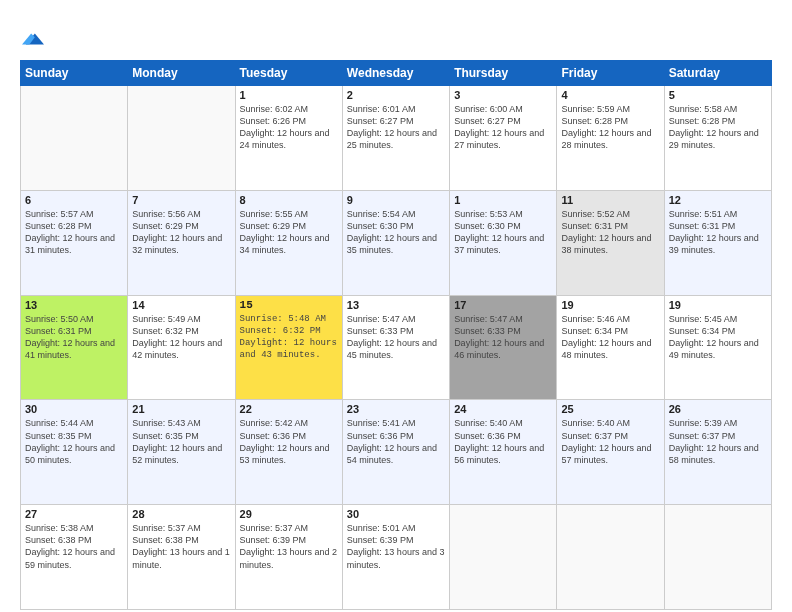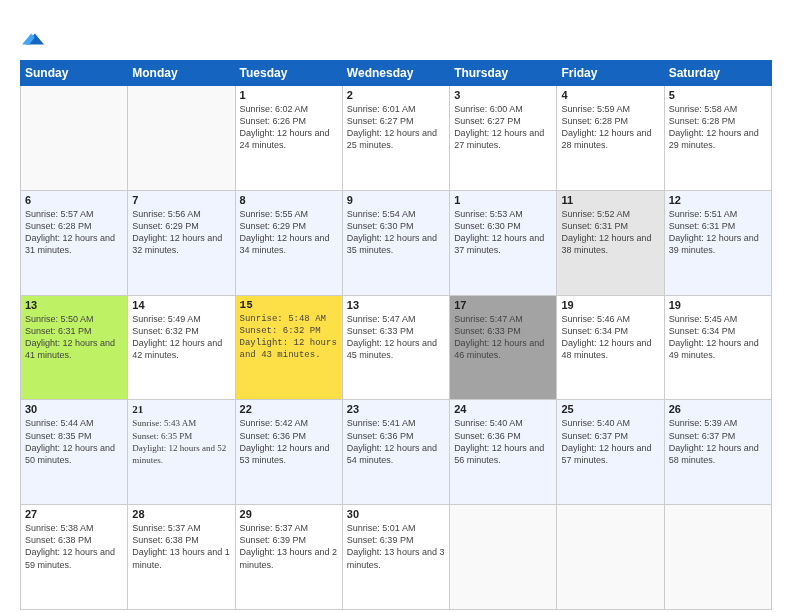--- a/index.html
+++ b/index.html
@@ -254,21 +254,21 @@
 Daylight: 12 hours and 49 minutes.</div>
           </td>
         </tr>
         <tr>
           <td style="background: rgb(240, 244, 255);">
             <span class="day-num">30</span>
             <div class="day-info" style="white-space: pre-line;">Sunrise: 5:44 AM
 Sunset: 8:35 PM
 Daylight: 12 hours and 50 minutes.</div>
           </td>
-          <td style="background: rgb(240, 244, 255); font-family: Liberation Serif, serif;">
+          <td style="background: rgb(240, 244, 255);">
             <span class="day-num">21</span>
             <div class="day-info" style="white-space: pre-line;">Sunrise: 5:43 AM
 Sunset: 6:35 PM
 Daylight: 12 hours and 52 minutes.</div>
           </td>
           <td style="background: rgb(240, 244, 255);">
             <span class="day-num">22</span>
             <div class="day-info" style="white-space: pre-line;">Sunrise: 5:42 AM
 Sunset: 6:36 PM
 Daylight: 12 hours and 53 minutes.</div>

